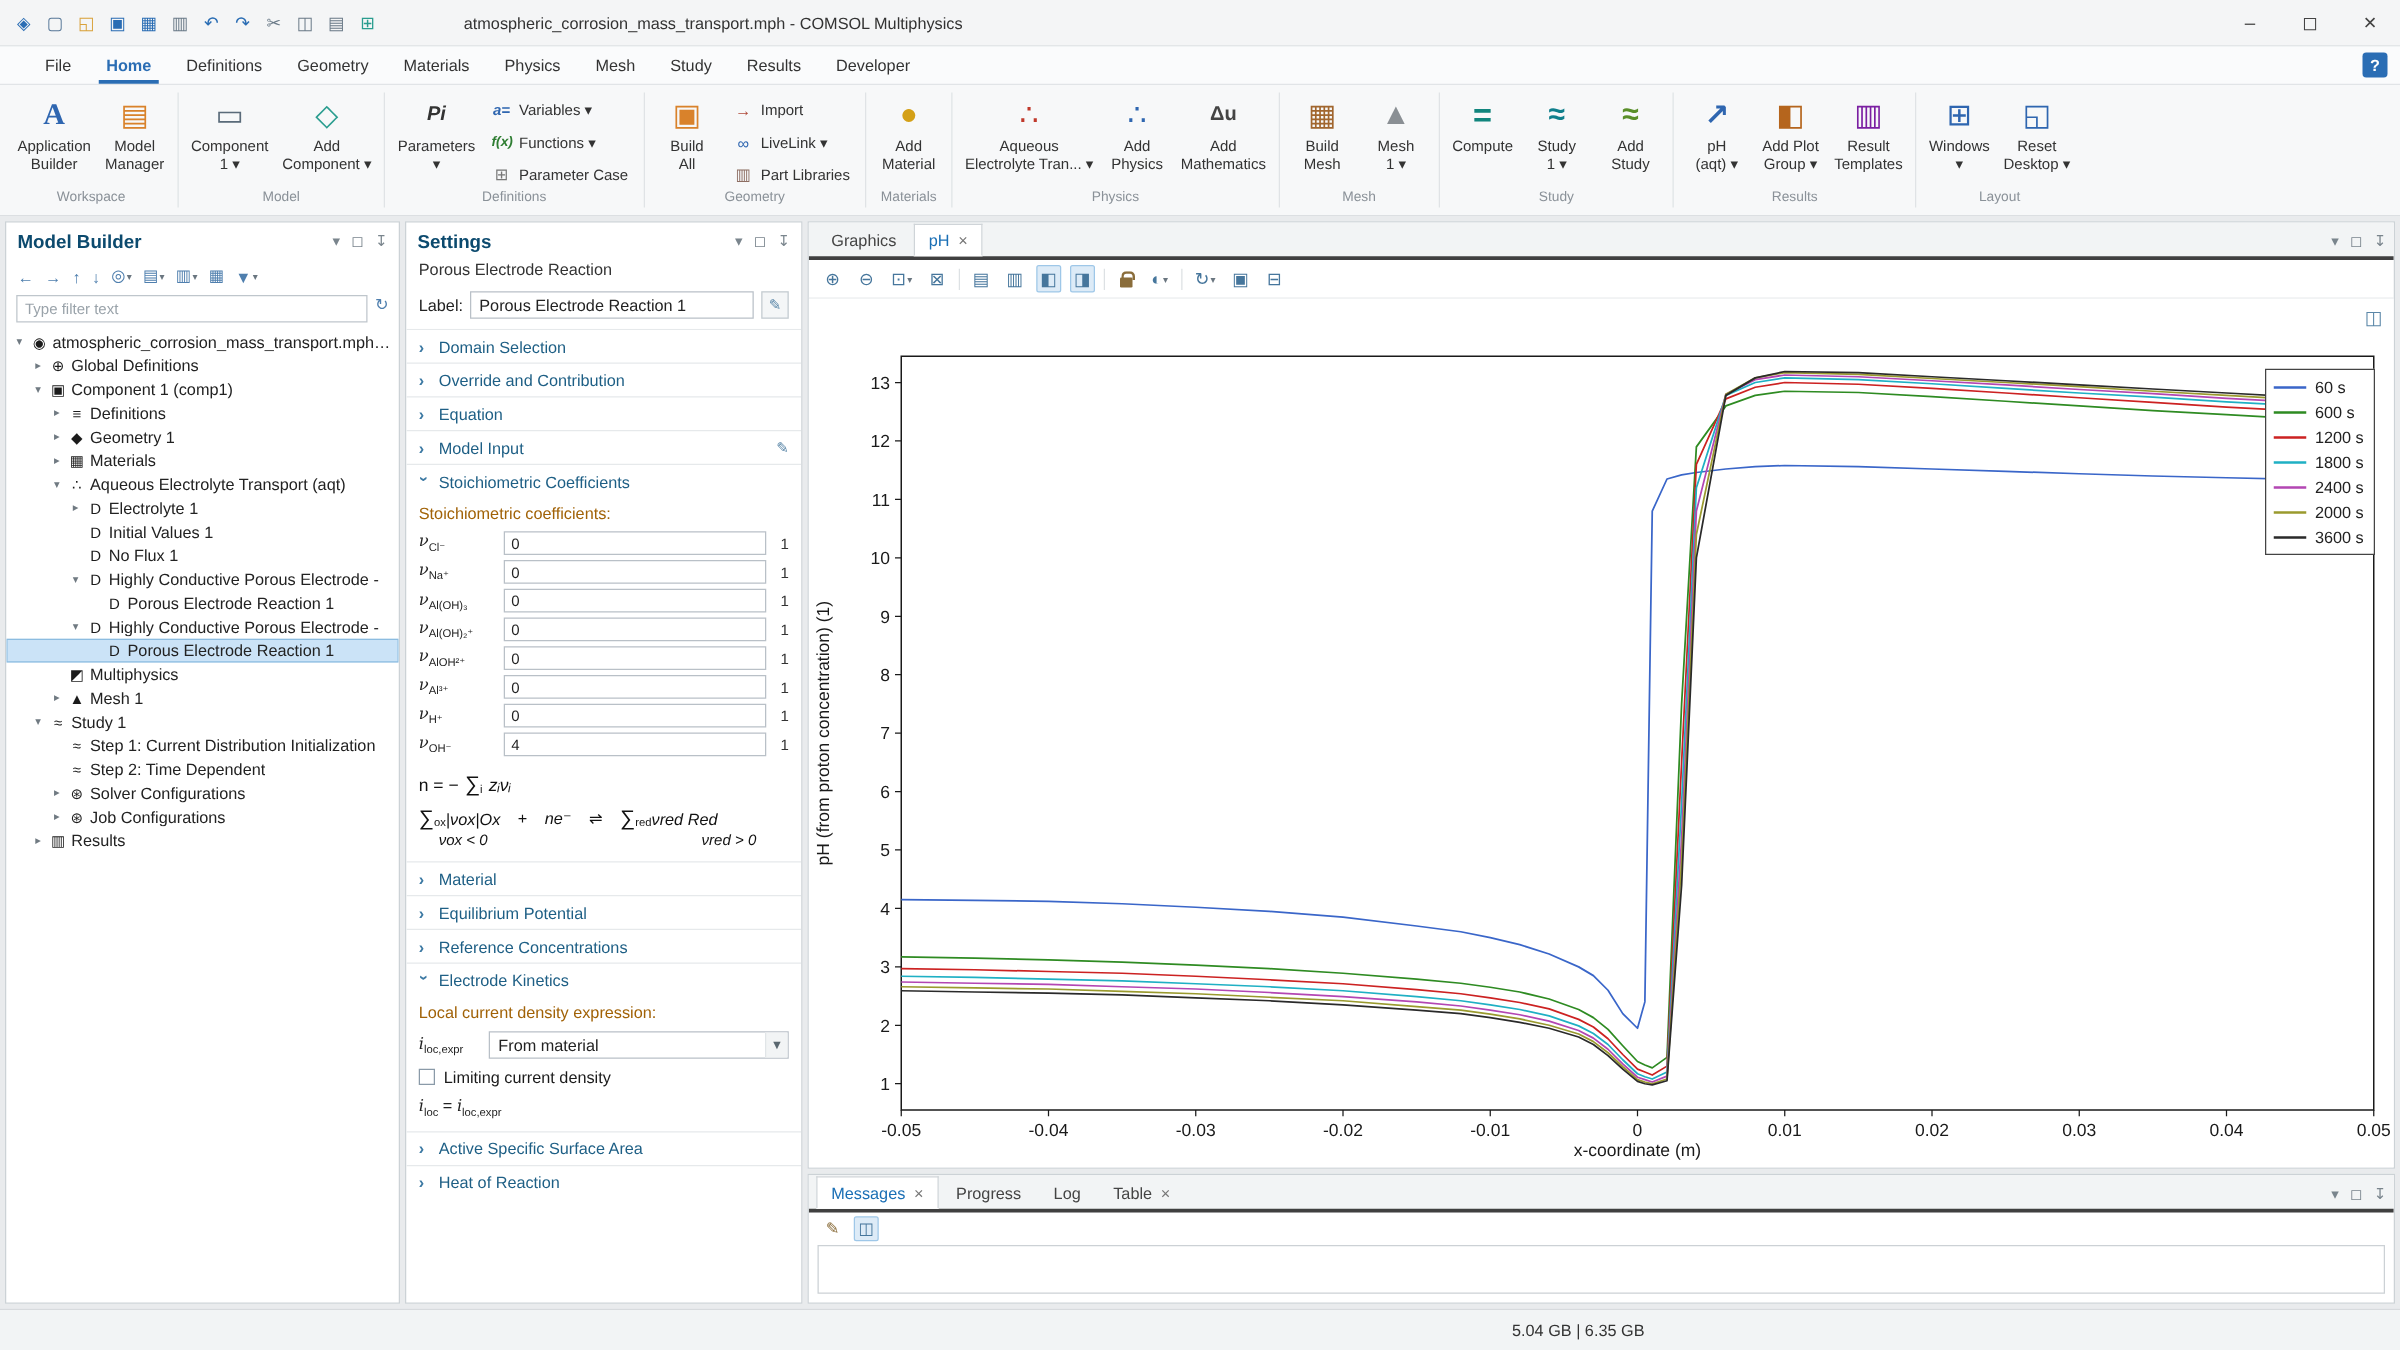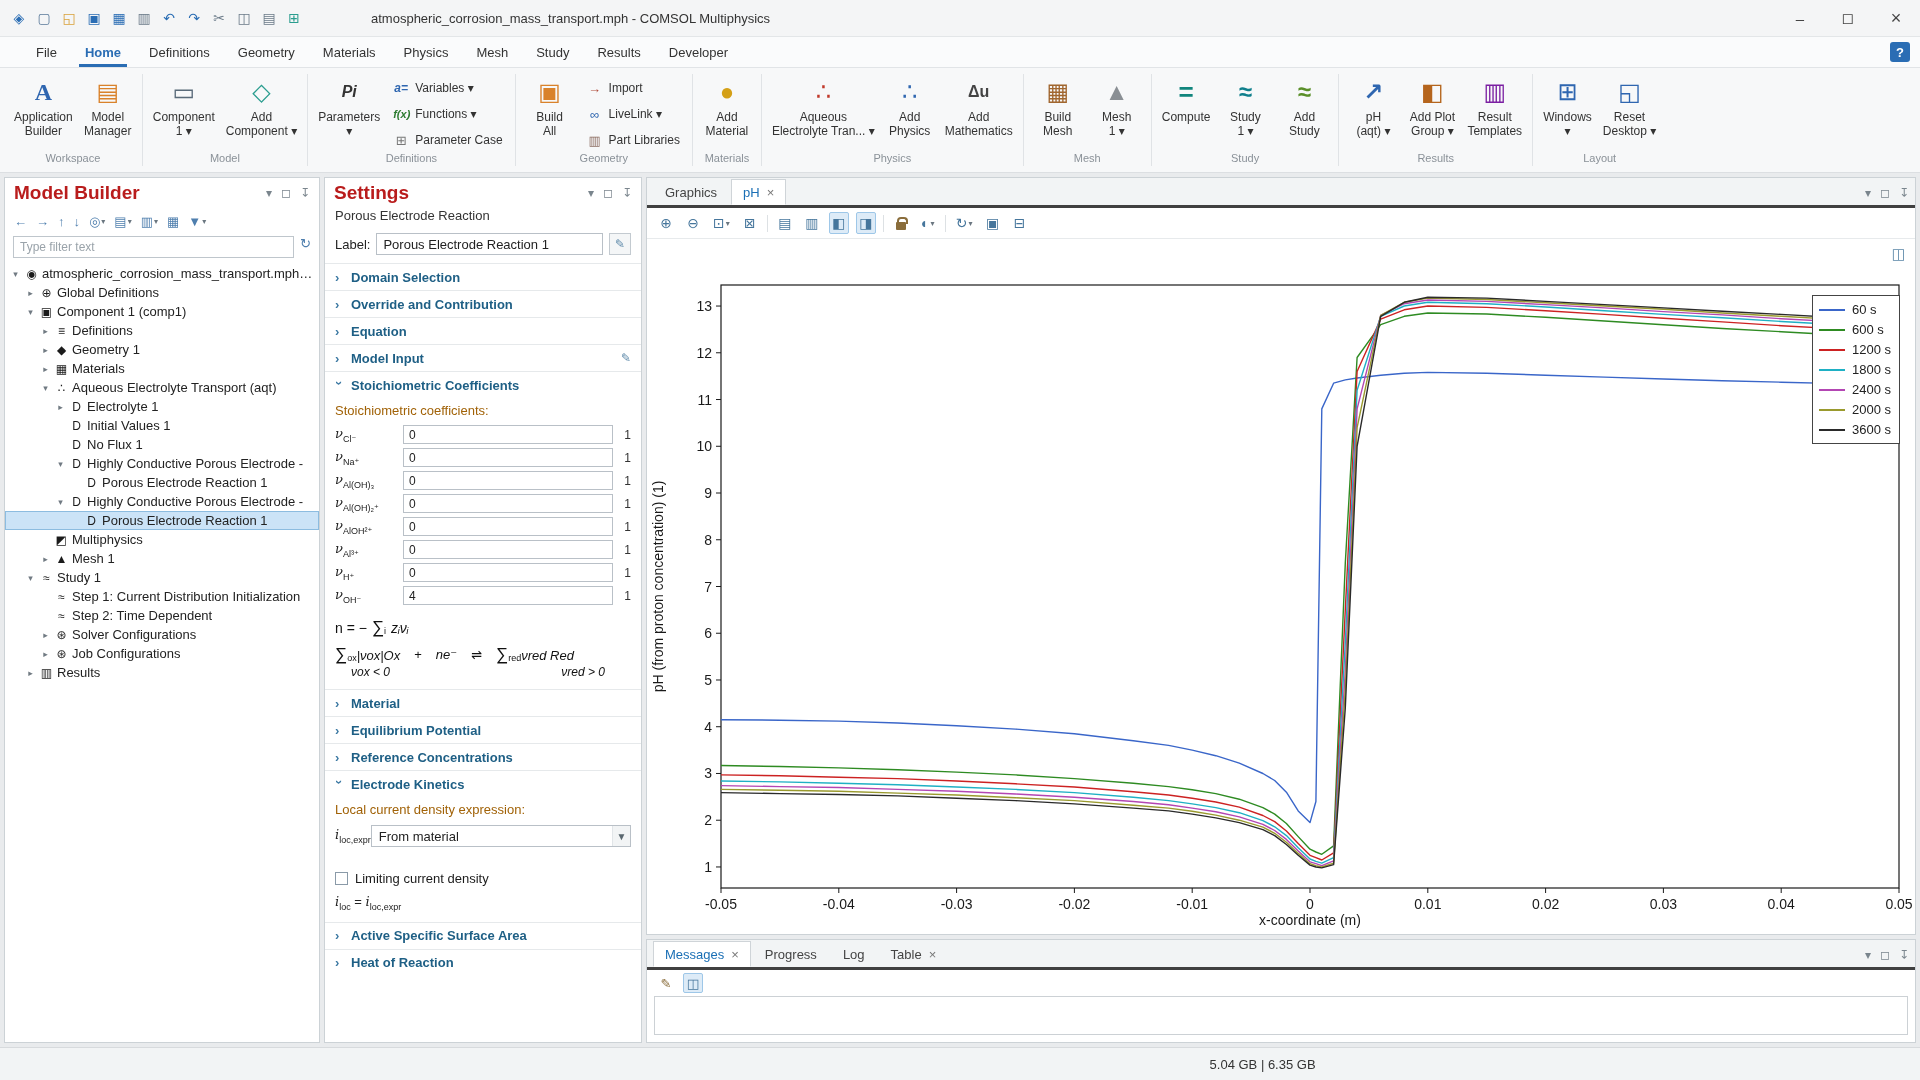--- a/index.html
+++ b/index.html
@@ -62,21 +62,21 @@
   [data-icon="ph-plot"]{color:#2f66b0;font-weight:bold}
   [data-icon="add-plot-group"]{color:#b5651d}
   [data-icon="result-templates"]{color:#7b1fa2}
   [data-icon="windows"]{color:#2f66b0}
   [data-icon="reset-desktop"]{color:#2f66b0}
 
   
   .main{height:874px;display:flex;gap:4px;padding:4px;background:#e9ebed}
   .panel{background:#fff;border:1px solid #ccd2d6;display:flex;flex-direction:column;overflow:hidden}
   .panel-header{height:30px;display:flex;align-items:center;padding:0 9px;flex-shrink:0}
-  .panel-title{font-size:19px;font-weight:bold;color:#b91c1c}
+  .panel-title{font-size:15px;font-weight:bold;color:#0c4a6e}
   .hicons{margin-left:auto;display:flex;gap:9px;color:#7a858d;font-size:12px}
   .hicons span{cursor:default}
 
   
   .mb{width:316px}
   .mb-toolbar{height:26px;display:flex;align-items:center;gap:9px;padding:0 9px;color:#4f7fae;font-size:13px;flex-shrink:0}
   .tbi{display:inline-flex;align-items:center;gap:1px}
   .tbi .c{font-size:8px;color:#6a7680}
   .mb-filter{display:flex;gap:6px;padding:2px 8px 4px;flex-shrink:0}
   .mb-filter input{flex:1;height:22px;border:1px solid #bfc6cc;padding:0 6px;font-size:12px;font-family:inherit;color:#333;background:#fff}
@@ -93,38 +93,38 @@
   .st{width:318px}
   .s-sub{padding:0 10px 7px;color:#333;font-size:13px;flex-shrink:0}
   .label-row{display:flex;align-items:center;gap:6px;padding:3px 10px 8px;flex-shrink:0}
   .label-row .cap{color:#222}
   .label-row input{flex:1;height:22px;border:1px solid #b9c0c7;padding:0 6px;font-size:13px;font-family:inherit;background:#fff;color:#222}
   .iconbtn{width:22px;height:22px;border:1px solid #c3cad0;background:#f4f6f7;display:flex;align-items:center;justify-content:center;color:#5b87a8;font-size:12px}
   .s-scroll{flex:1;overflow:hidden}
   .sec{height:27px;display:flex;align-items:center;gap:7px;padding:0 10px;border-top:1px solid #e6e9eb}
   .sec .chev{color:#3c79a3;font-size:13px;font-weight:bold;width:9px;display:inline-block}
   .sec.open .chev{transform:rotate(90deg)}
-  .sec .sectitle{color:#1e5f85;font-weight:bold;font-size:13px}
+  .sec .sectitle{color:#1e5f85;font-weight:normal;font-size:13px}
   .sec .secedit{margin-left:auto;color:#5b87a8;font-size:12px}
   .secbody{padding:2px 10px 10px}
   .fieldlabel{color:#a16207;padding:3px 0 5px}
   .srow{display:flex;align-items:center;height:23px;gap:6px}
   .snu{width:62px;font-size:13px;color:#222}
   .snu i{font-family:"DejaVu Serif","Liberation Serif",serif}
   .snu sub{font-size:9px}
   .srow input{flex:1;height:19px;border:1px solid #b9c0c7;padding:0 5px;font-size:12px;font-family:inherit;background:#fff;color:#222}
   .sunit{width:12px;text-align:right;color:#333;font-size:12px}
   .eq1{display:flex;align-items:center;gap:5px;margin:12px 0 4px;font-size:14px;color:#111}
   .bigsum{display:inline-flex;align-items:flex-end;font-size:17px;line-height:1}
   .bigsum sub{font-size:9px}
   .ital{font-style:italic}
   .eq2{margin-top:10px;font-size:13px;color:#111}
   .eq2row{display:flex;align-items:center;gap:14px}
   .eq2 .conds{display:flex;justify-content:space-between;padding:2px 26px 0 16px;font-style:italic;font-size:12px;color:#111;gap:0}
-  .kin-row{display:flex;align-items:center;gap:0;margin:3px 0 24px}
+  .kin-row{display:flex;align-items:center;gap:20px;margin:3px 0 7px}
   .kin-sym{font-size:13px;color:#222;white-space:nowrap}
   .kin-sym i{font-family:"DejaVu Serif","Liberation Serif",serif}
   .kin-sym sub{font-size:9px}
   .dd{flex:1;height:22px;border:1px solid #b9c0c7;background:#fff;display:flex;align-items:center;padding-left:7px}
   .dd .ddval{flex:1;color:#222}
   .dd .ddarrow{width:18px;height:100%;display:flex;align-items:center;justify-content:center;color:#5a676f;font-size:10px;border-left:1px solid #e1e5e8;background:#f2f4f5}
   .cbrow{display:flex;align-items:center;gap:7px;margin:3px 0 8px}
   .cb{width:13px;height:13px;border:1px solid #8a9aa8;background:#fff}
   .kin-eq{margin-top:2px;font-size:13px}
 

